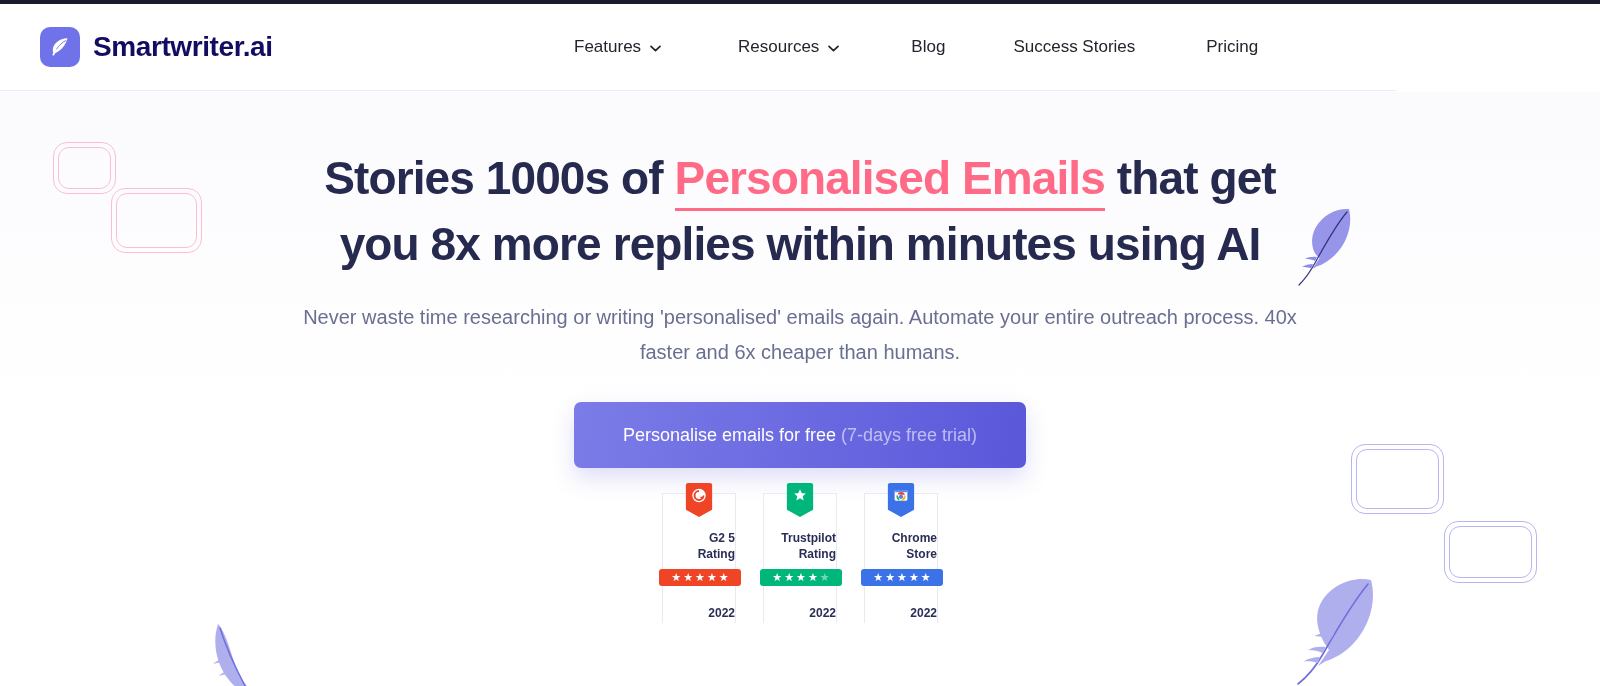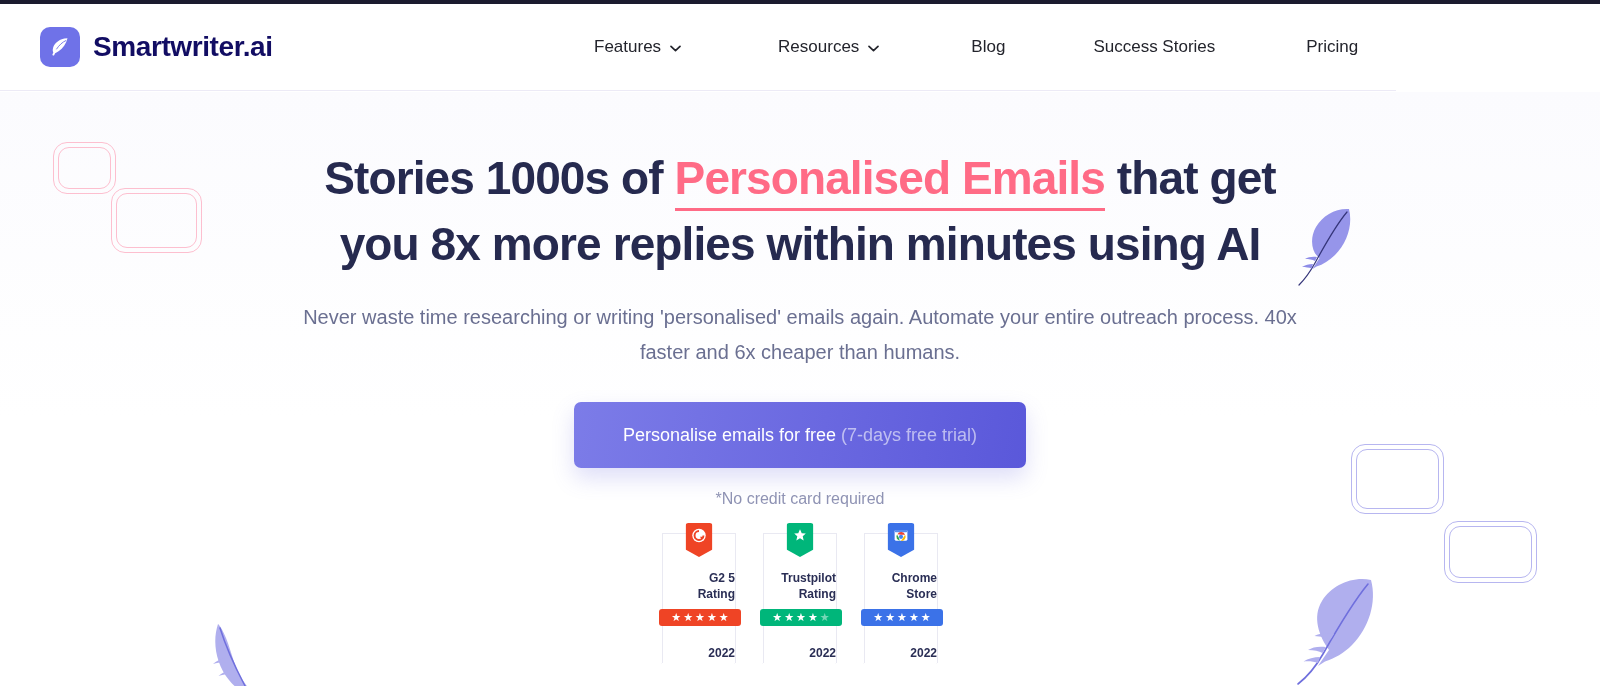--- a/index.html
+++ b/index.html
@@ -84,21 +84,20 @@
 
   .nav-item {
     display: flex;
     align-items: center;
     gap: 9px;
     font-size: 17px;
     color: #23242c;
     white-space: nowrap;
     cursor: pointer;
     text-decoration: none;
-    margin-left: 20px;
   }
 
   .nav-gap-1 { margin-right: 77px; }
   .nav-gap-2 { margin-right: 72px; }
   .nav-gap-3 { margin-right: 68px; align-items: flex-end; }
   .nav-gap-4 { margin-right: 71px; }
 
   .chev {
     display: inline-block;
     width: 11px;
@@ -425,21 +424,20 @@
 
       <p class="subhead">Never waste time researching or writing 'personalised' emails again. Automate your entire outreach process. 40x faster and 6x cheaper than humans.</p>
 
       <div class="cta-wrap">
         <button class="cta-btn">
           <span>Personalise emails for free</span>
           <span class="cta-sub">(7-days free trial)</span>
         </button>
       </div>
 
-      <div class="nocard">*No credit card required</div>
 
       <div class="badges">
 
         <div>
           <div class="badge">
             <div class="badge-ribbon rb-g2">
               <svg width="15" height="15" viewBox="0 0 16 16">
                 <circle cx="8" cy="8" r="7.2" fill="#ffffff"></circle>
                 <path d="M8 2.2A5.8 5.8 0 1 0 13.8 8h-2.1A3.7 3.7 0 1 1 8 4.3z" fill="#ef4425"></path>
                 <path d="M9.1 9.4h3.4l-1.7 2.9z" fill="#ef4425"></path>

